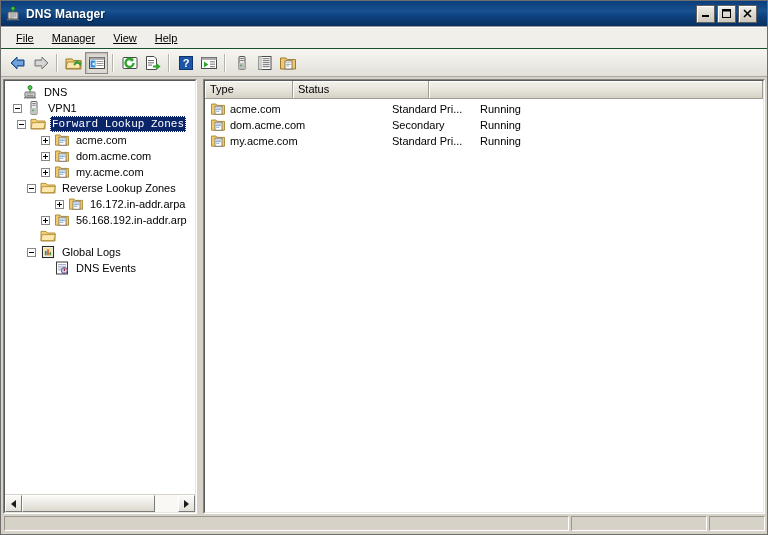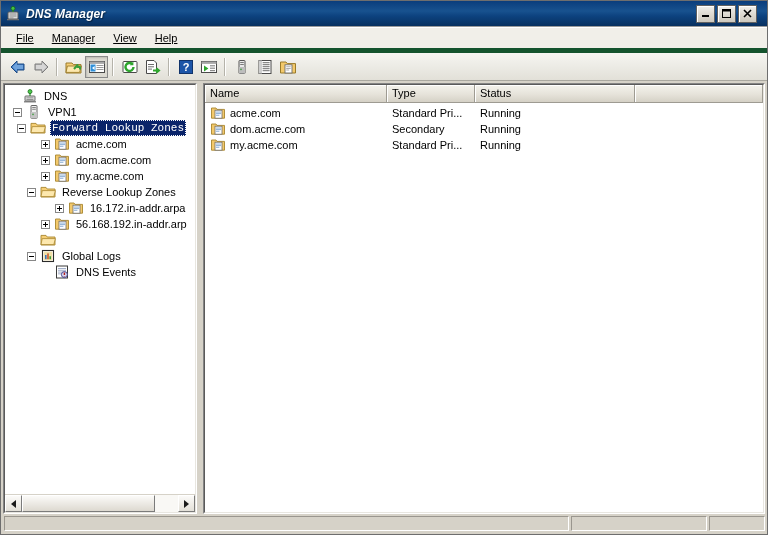--- a/index.html
+++ b/index.html
@@ -30,21 +30,20 @@
   
   .titlebar {
     height: 25px;
     background: linear-gradient(to bottom, #0a3d7c 0%, #18528f 40%, #0d427f 60%, #08305f 100%);
     display: flex;
     align-items: center;
     padding: 0 8px 0 4px;
     flex: 0 0 auto;
     position: relative;
     border-bottom: 1px solid #9a9a9a;
-    font-style: italic;
   }
   .title-icon {
     width: 16px; height: 16px;
     margin-right: 5px;
     flex: 0 0 auto;
     position: relative;
   }
   .title-text {
     color: #ffffff;
     font-size: 12px;
@@ -72,21 +71,21 @@
   }
 
   
   .menubar {
     height: 21px;
     background: #f1efe9;
     display: flex;
     align-items: center;
     padding-left: 6px;
     flex: 0 0 auto;
-    border-bottom: 5px solid #14532d;
+    border-bottom: 1px solid #14532d;
     box-shadow: inset 0 1px 0 #ffffff;
   }
   .menu-item {
     padding: 3px 9px 3px 9px;
     font-size: 11px;
     color: #000;
     cursor: default;
     white-space: nowrap;
   }
   .menu-item u { text-decoration: underline; }
@@ -690,23 +689,22 @@
         </div>
       </div>
     </div>
 
     <div class="splitter"></div>
 
     <div class="pane list-pane">
       <div class="pane-inner">
 
         <div class="lv-head">
-          <div class="lv-th" style="width:182px;">Name</div>
           <div class="lv-th" style="width:88px;">Type</div>
-          <div class="lv-th" style="width:160px;">Status</div>
+          <div class="lv-th" style="width:136px;">Status</div>
           <div class="lv-th" style="flex:1 1 auto;"></div>
         </div>
 
         <div class="lv-body">
 
           <div class="lv-row">
             <div class="lv-cell" style="width:182px;">
               <span class="ticon">
                 <svg width="16" height="16" viewBox="0 0 16 16">
                   <path d="M1.5 3 L6 3 L7 4.4 L14.5 4.4 L14.5 13.2 L1.5 13.2 Z" fill="#f3c96b" stroke="#a8862f" stroke-width="0.9" stroke-linejoin="round"></path>

